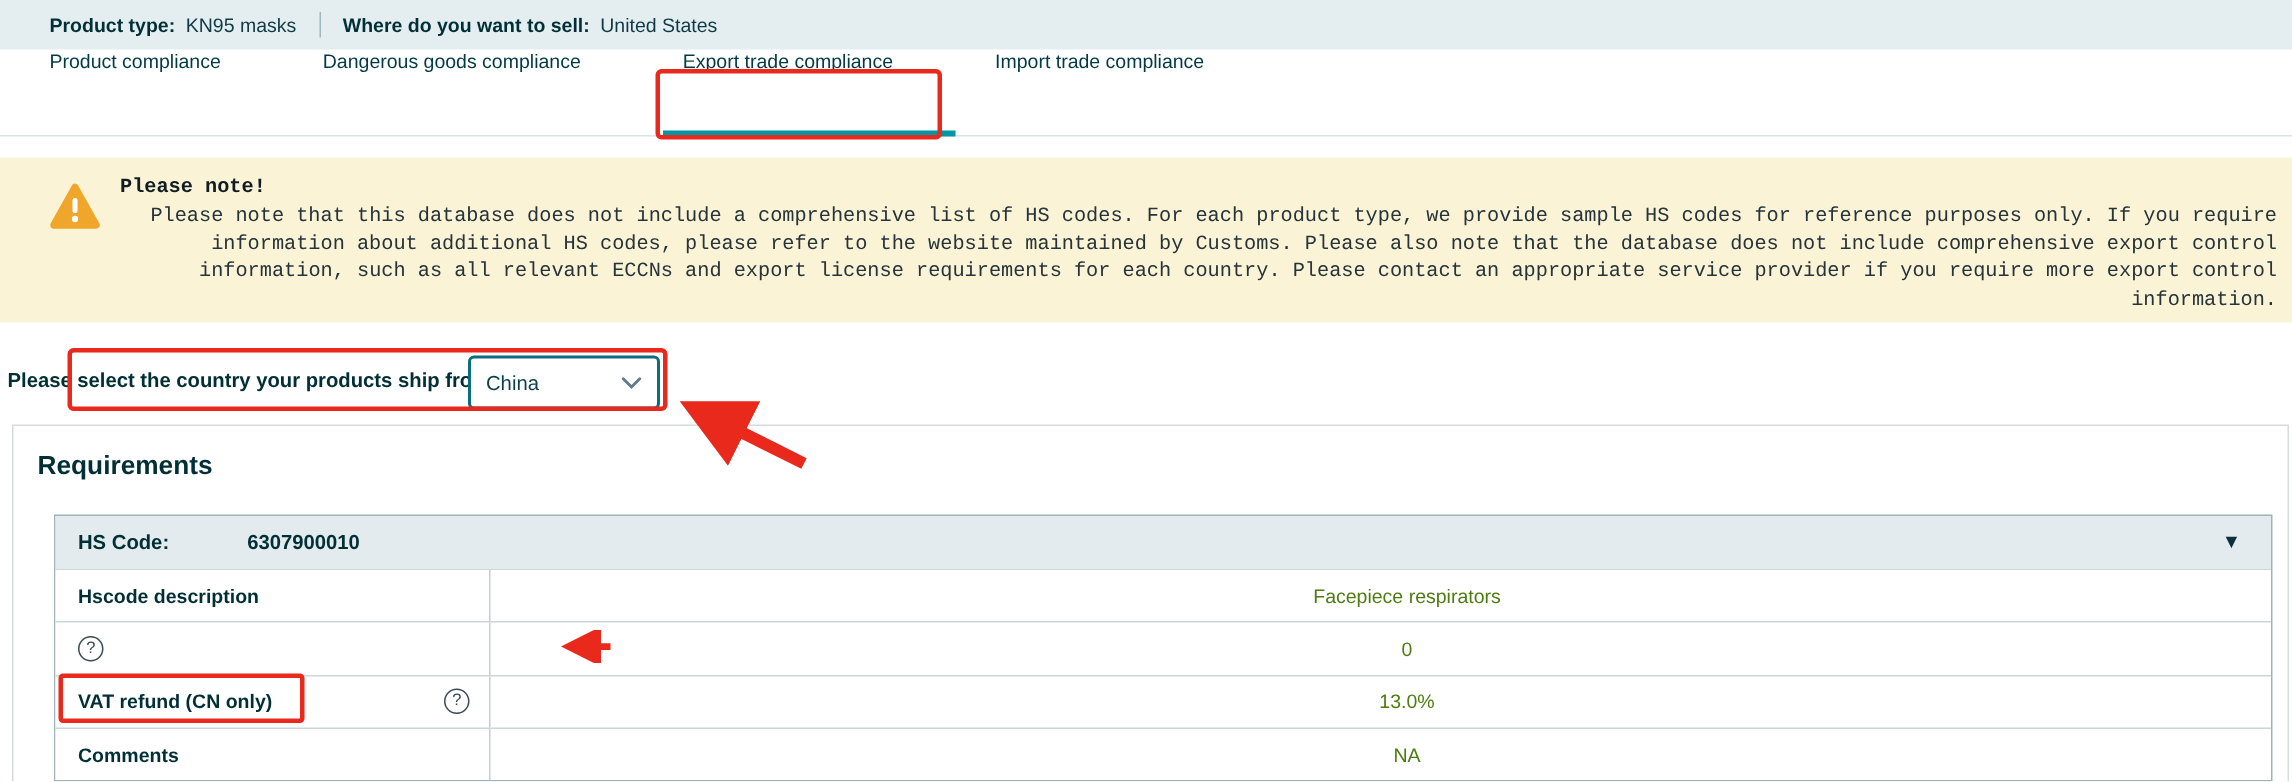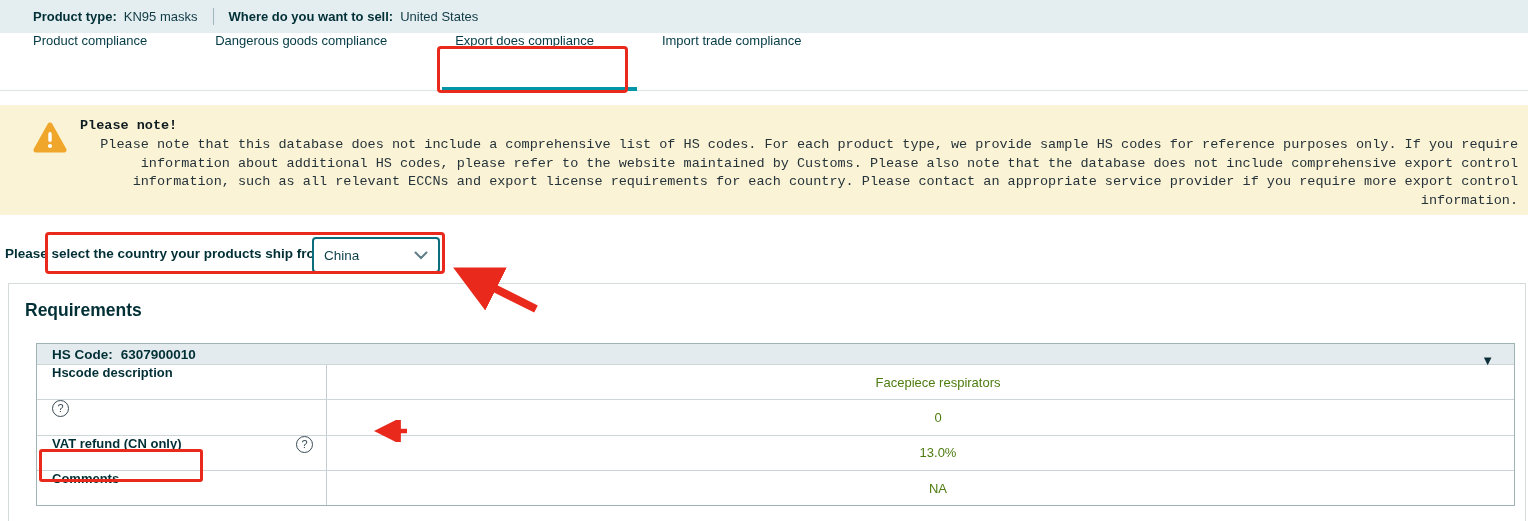--- a/index.html
+++ b/index.html
@@ -57,29 +57,29 @@
   }
   .req-heading {
     position:absolute; left:16px; top:16px; font-size:17.5px; font-weight:bold;
     color:#002f36;
   }
   .rtable {
     position:absolute; left:27px; top:59px; width:1479px;
     border:1px solid #9fb3b6; font-size:13px; background:#fff;
   }
   .rtable-header {
-    position:relative; height:20px; background:#e3ebee;
+    position:relative; height:35px; background:#e3ebee;
     display:flex; align-items:center; padding-left:15px;
-    font-weight:bold; font-size:13.5px; color:#002f36;
+    font-weight:bold; font-size:13.5px; color:#002f36;gap:44px;
   }
   .rtable-header .hs-val { margin-left:8px; }
   .caret { position:absolute; right:20px; top:9px; font-size:13px; color:#0d2f3a; cursor:pointer; }
   .trow { display:flex; height:35.3px; border-top:1px solid #ccd6d8; background:#fff; }
   .tcell-label {
-    width:290px; border-right:1px solid #c2ced0; display:flex; 
+    width:290px; border-right:1px solid #c2ced0; display:flex; align-items:center;
     padding:0 13px 0 15px; font-weight:bold; color:#002f36;
   }
   .tcell-label .lbl-text { flex:1 1 auto; }
   .help-icon {
     width:17px; height:17px; border:1px solid #394b53; border-radius:50%;
     font-size:11px; line-height:15px; text-align:center; color:#394b53;
     font-weight:normal; cursor:pointer; flex:0 0 auto;
   }
   .tcell-value { flex:1; display:flex; align-items:center; padding-left:35px; color:#4d7c0f;justify-content:center; }
   
@@ -100,21 +100,21 @@
     <span class="lbl">Product type:</span>
     <span class="val">KN95 masks</span>
     <span class="sep"></span>
     <span class="lbl">Where do you want to sell:</span>
     <span class="val">United States</span>
   </div>
 
   <div class="tabsrow">
     <div class="tab">Product compliance</div>
     <div class="tab">Dangerous goods compliance</div>
-    <div class="tab">Export does compliance</div>
+    <div class="tab">Export trade compliance</div>
     <div class="tab">Import trade compliance</div>
   </div>
   <div class="tab-underline"></div>
 
   <div class="notice">
     <span class="warn-icon">
       <svg width="34" height="34" viewBox="0 0 34 34">
         <polygon points="17,4 31,29 3,29" fill="#efa62a" stroke="#efa62a" stroke-width="5" stroke-linejoin="round"></polygon>
         <rect x="15.3" y="11" width="3.4" height="10" rx="1.7" fill="#ffffff"></rect>
         <circle cx="17" cy="25" r="2.1" fill="#ffffff"></circle>

